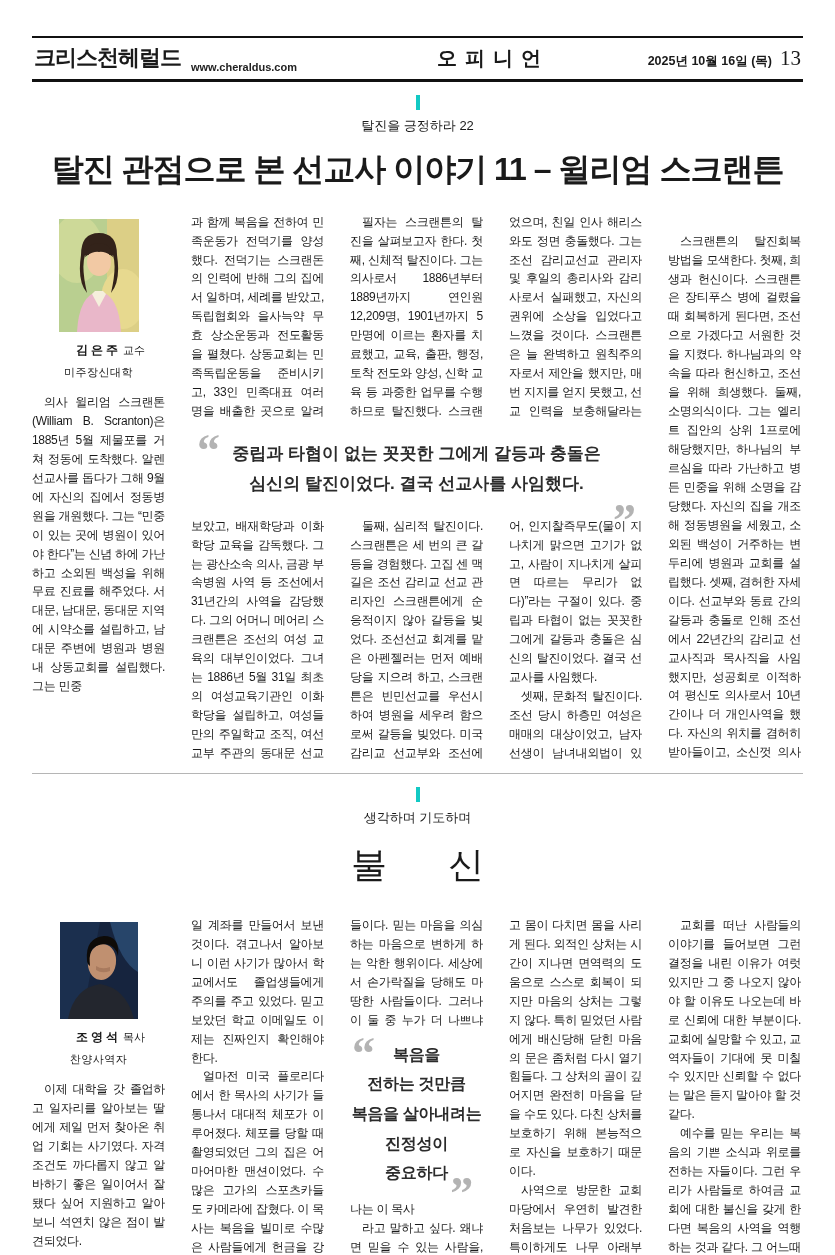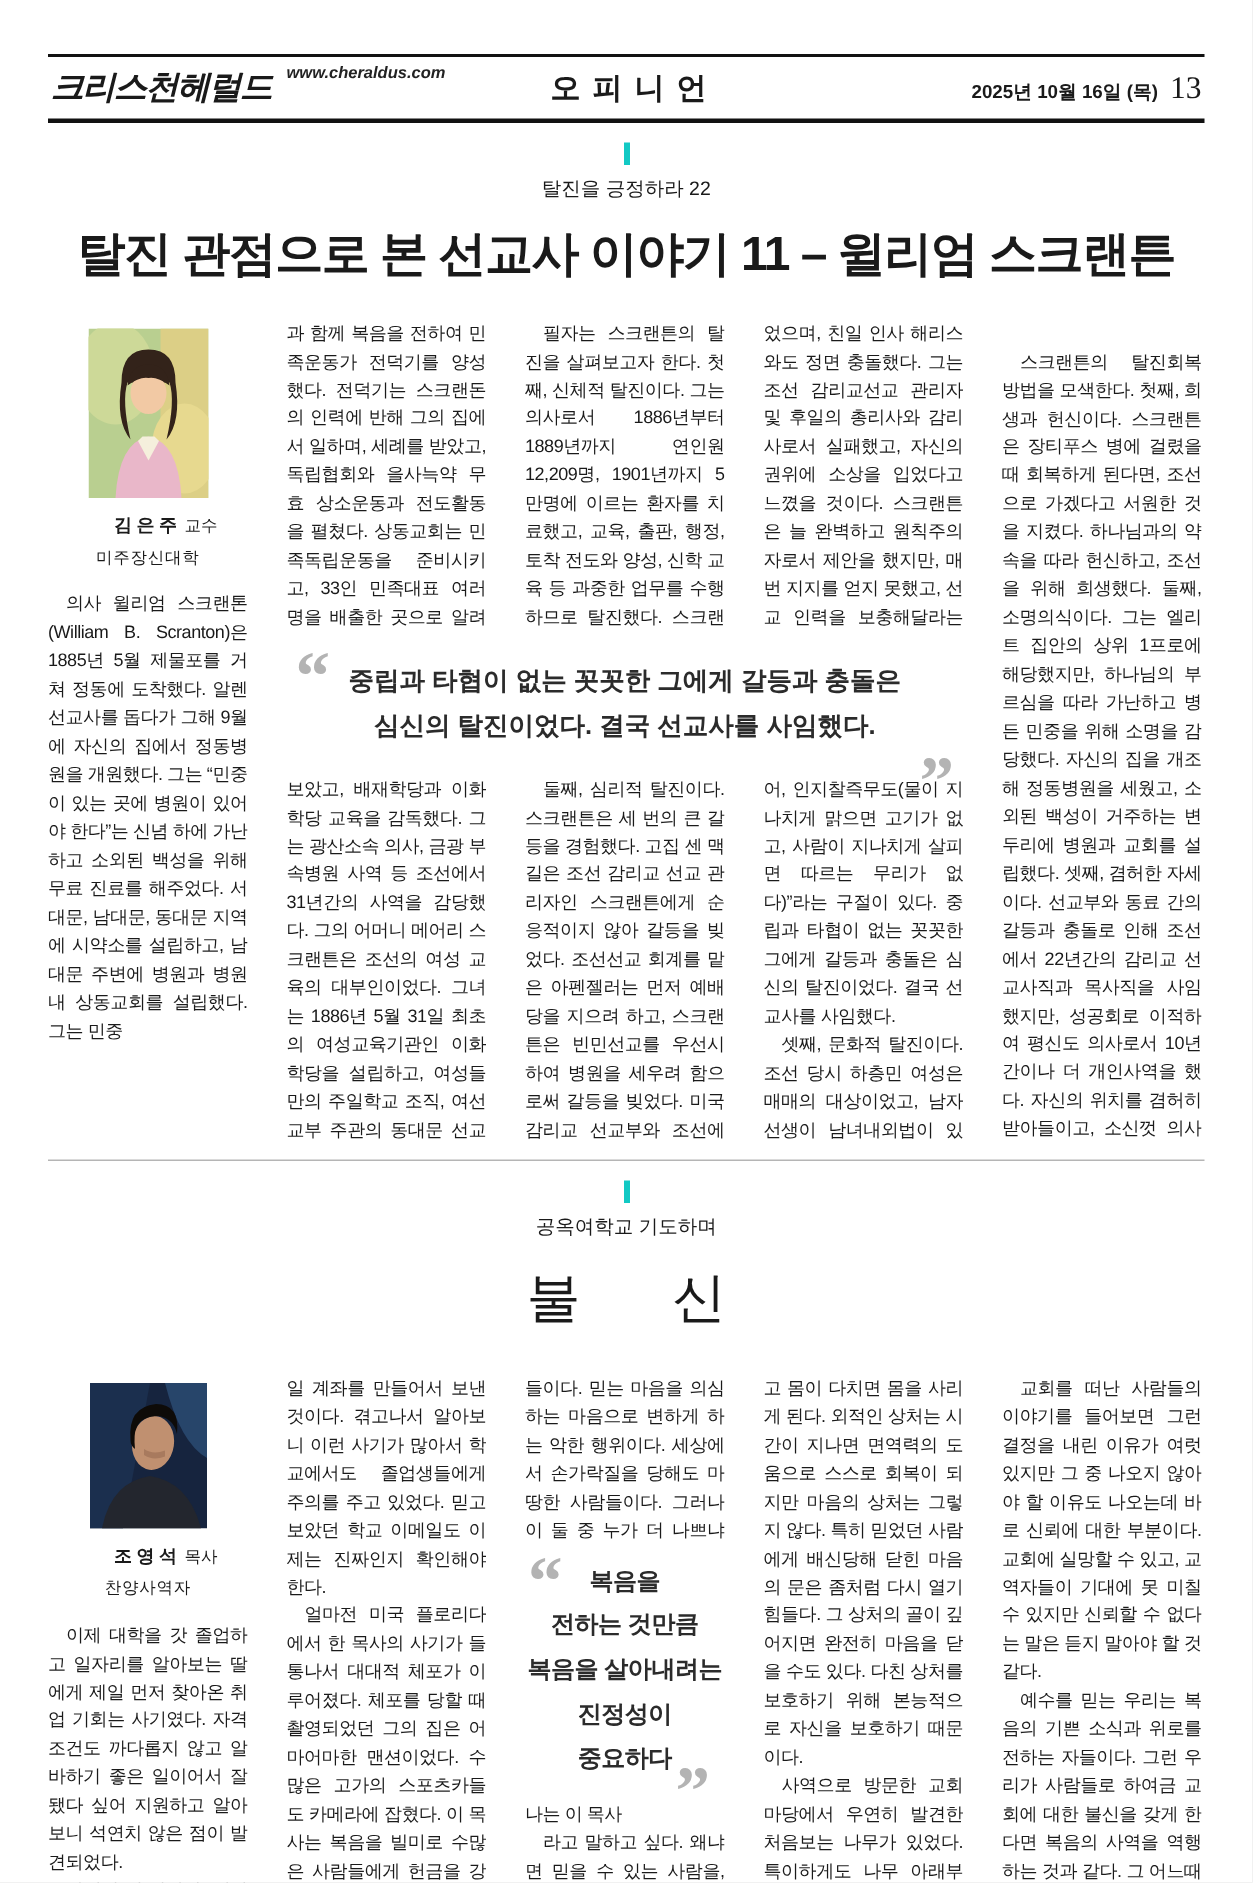--- a/index.html
+++ b/index.html
@@ -14,24 +14,24 @@
   }
   .inner{padding:36px 32px 0;}
 
   
   .masthead{
     display:flex;align-items:center;
     border-top:2px solid #111;
     border-bottom:3px solid #111;
     padding:5px 2px 6px;
   }
-  .mast-left{flex:1;display:flex;align-items:flex-start;gap:10px;font-style:italic;}
+  .mast-left{flex:1;display:flex;align-items:flex-end;gap:10px;}
   .logo{font-size:22px;font-weight:900;letter-spacing:-1px;white-space:nowrap;}
   .website{font-size:11px;font-weight:700;color:#222;}
-  .mast-center{flex:1;text-align:center;}
+  .mast-center{flex:1;text-align:right;}
   .section-title{font-size:20px;font-weight:800;letter-spacing:8px;white-space:nowrap;}
   .mast-right{flex:1;display:flex;justify-content:flex-end;align-items:baseline;gap:8px;}
   .dateline{font-size:12.5px;font-weight:700;white-space:nowrap;}
   .page-num{font-family:"Liberation Serif","DejaVu Serif",serif;font-size:21px;font-weight:400;}
 
   
   .kicker{margin-top:13px;display:flex;align-items:center;gap:7px;font-size:13px;font-weight:400;flex-direction:column;}
   .kicker-bar{width:4px;height:15px;background:#12c9c4;flex:none;}
 
   
@@ -186,21 +186,21 @@
 
         </div>
       </div>
     </section>
 
     <hr class="article-divider">
 
     <section>
       <div class="kicker">
         <span class="kicker-bar" style="background: rgb(18, 201, 196);"></span>
-        <span>공옥여학교 기도하며</span>
+        <span>생각하며 기도하며</span>
       </div>
 
       <h2 class="title2">불 신</h2>
 
       <div class="body-grid body2">
 
         <div class="col bodytext colflex">
           <div class="author">
             <svg class="author-photo" width="78" height="97" viewBox="0 0 78 97">
               <rect width="78" height="97" fill="#16243e"></rect>

